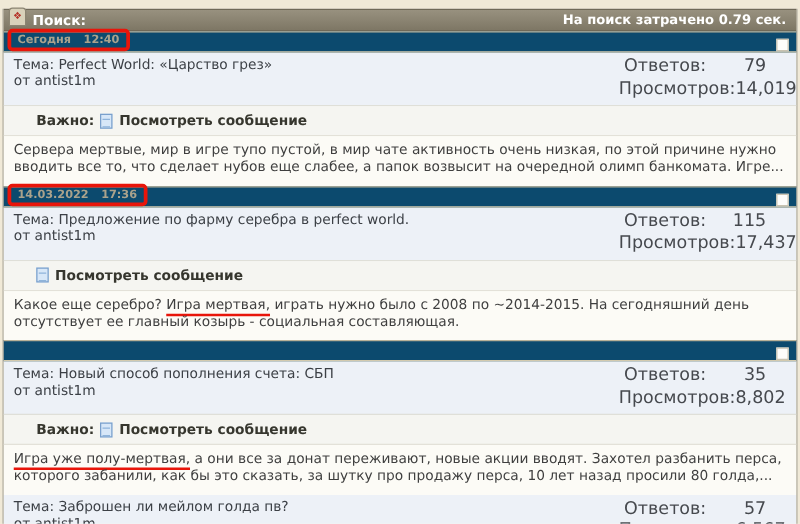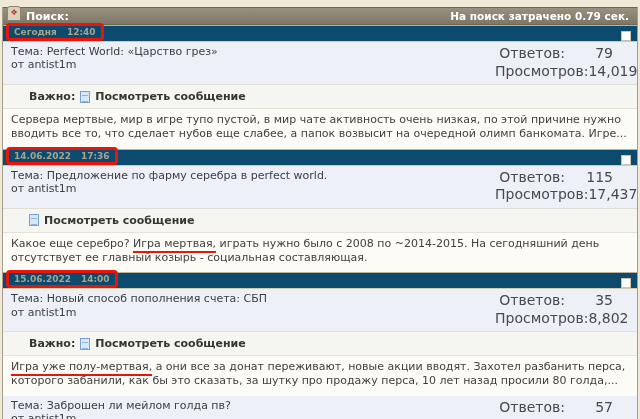--- a/index.html
+++ b/index.html
@@ -190,21 +190,21 @@
         <a class="viewmsg">Посмотреть сообщение</a>
       </div>
       <div class="preview">
         <span>Сервера мертвые, мир в игре тупо пустой, в мир чате активность очень низкая, по этой причине нужно вводить все то, что сделает нубов еще слабее, а папок возвысит на очередной олимп банкомата. Игре...</span>
       </div>
     </section>
 
     <section>
       <div class="datebar">
         <span class="red-box">
-          <span class="date">14.06.2022</span>
+          <span class="date">14.03.2022</span>
           <span class="time">17:36</span>
         </span>
         <span class="checkbox"></span>
       </div>
       <div class="topicrow">
         <div class="topicleft">
           <div><span>Тема:</span> <a>Предложение по фарму серебра в perfect world.</a></div>
           <div><span>от</span> <a>antist1m</a></div>
         </div>
         <div class="stats">
@@ -222,24 +222,20 @@
         <span class="docicon"></span>
         <a class="viewmsg">Посмотреть сообщение</a>
       </div>
       <div class="preview">
         <span>Какое еще серебро? </span><span class="red-underline">Игра мертвая,</span><span> играть нужно было с 2008 по ~2014-2015. На сегодняшний день отсутствует ее главный козырь - социальная составляющая.</span>
       </div>
     </section>
 
     <section>
       <div class="datebar">
-        <span class="red-box">
-          <span class="date">15.06.2022</span>
-          <span class="time">14:00</span>
-        </span>
         <span class="checkbox"></span>
       </div>
       <div class="topicrow">
         <div class="topicleft">
           <div><span>Тема:</span> <a>Новый способ пополнения счета: СБП</a></div>
           <div><span>от</span> <a>antist1m</a></div>
         </div>
         <div class="stats">
           <div class="srow">
               <span class="slabel">Ответов:</span>

